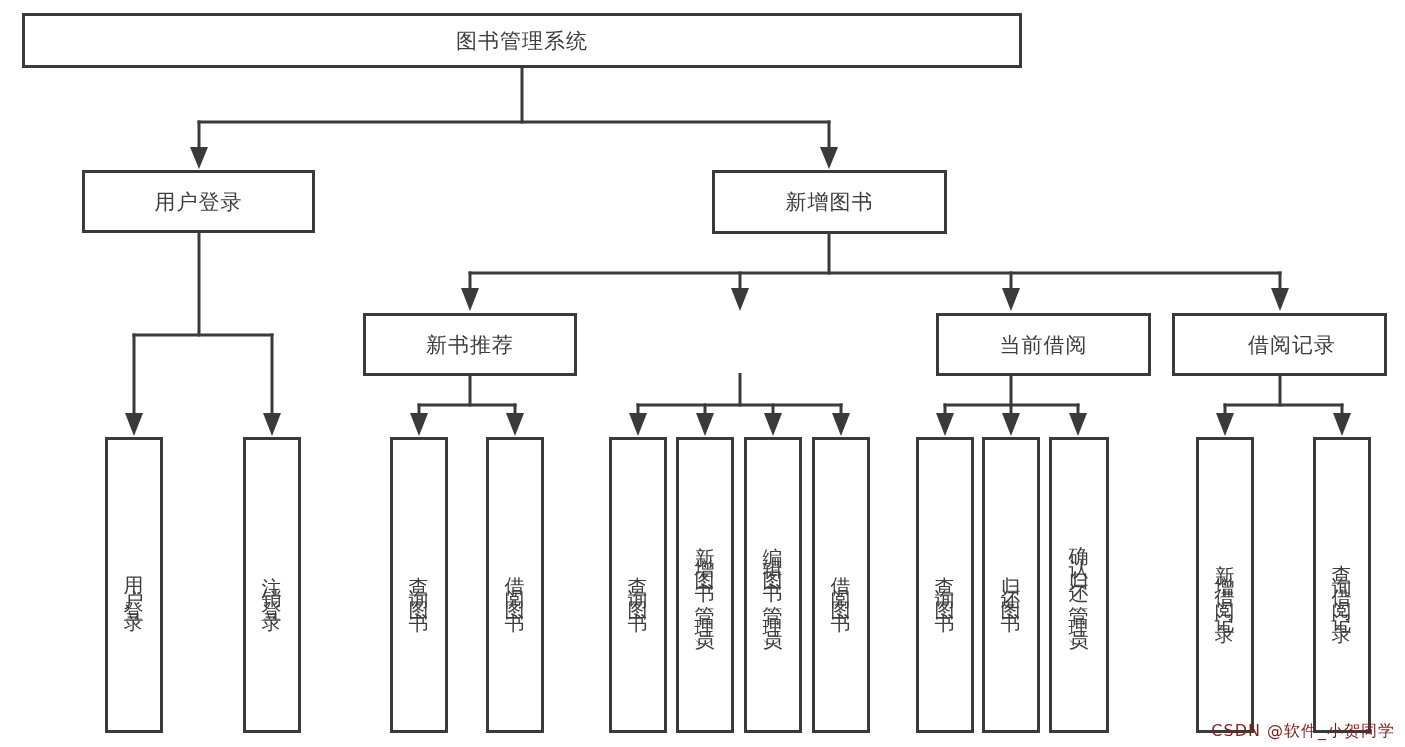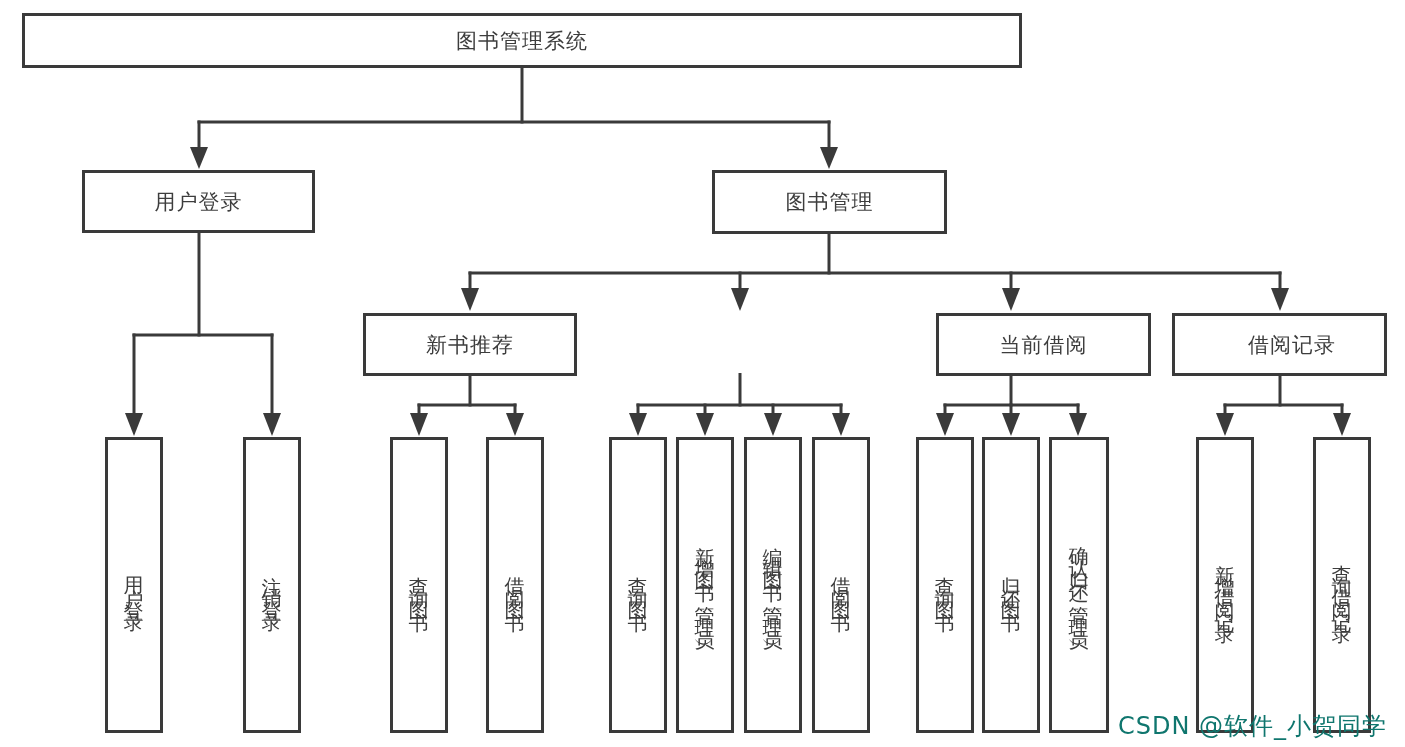--- a/index.html
+++ b/index.html
@@ -51,24 +51,24 @@
   .n-his    { left: 1172px; width: 215px; padding-left: 25px; }
   .leaf     { top: 437px; width: 58px; height: 296px; }
   .lf-1a { left: 105px; }  .lf-1b { left: 243px; }
   .lf-2a { left: 390px; }  .lf-2b { left: 486px; }
   .lf-3a { left: 609px; }  .lf-3b { left: 676px; }
   .lf-3c { left: 744px; }  .lf-3d { left: 812px; }
   .lf-4a { left: 916px; }  .lf-4b { left: 982px; }  .lf-4c { left: 1049px; width: 60px; }
   .lf-5a { left: 1196px; } .lf-5b { left: 1313px; }
   #watermark {
     position: absolute;
-    right: 18px;
+    right: 10px;
     bottom: 5px;
-    font-size: 24px;
-    color: #0f766e;
+    font-size: 16px;
+    color: #7f1d1d;
     letter-spacing: 1px;
     white-space: nowrap;
   }
 </style>
 </head>
 <body>
 
 <div id="stage">
 
   <svg id="connectors" viewBox="0 0 1405 747" xmlns="http://www.w3.org/2000/svg">
@@ -148,21 +148,21 @@
   </svg>
 
   <div class="box n-root">
     <span>图书管理系统</span>
   </div>
 
   <div class="box n-login">
     <span>用户登录</span>
   </div>
   <div class="box n-mgmt">
-    <span>图书管理</span>
+    <span>新增图书</span>
   </div>
 
   <div class="box n-l3 n-rec">
     <span>新书推荐</span>
   </div>
   <div class="box n-l3 n-cur">
     <span>当前借阅</span>
   </div>
   <div class="box n-l3 n-his">
     <span>借阅记录</span>

